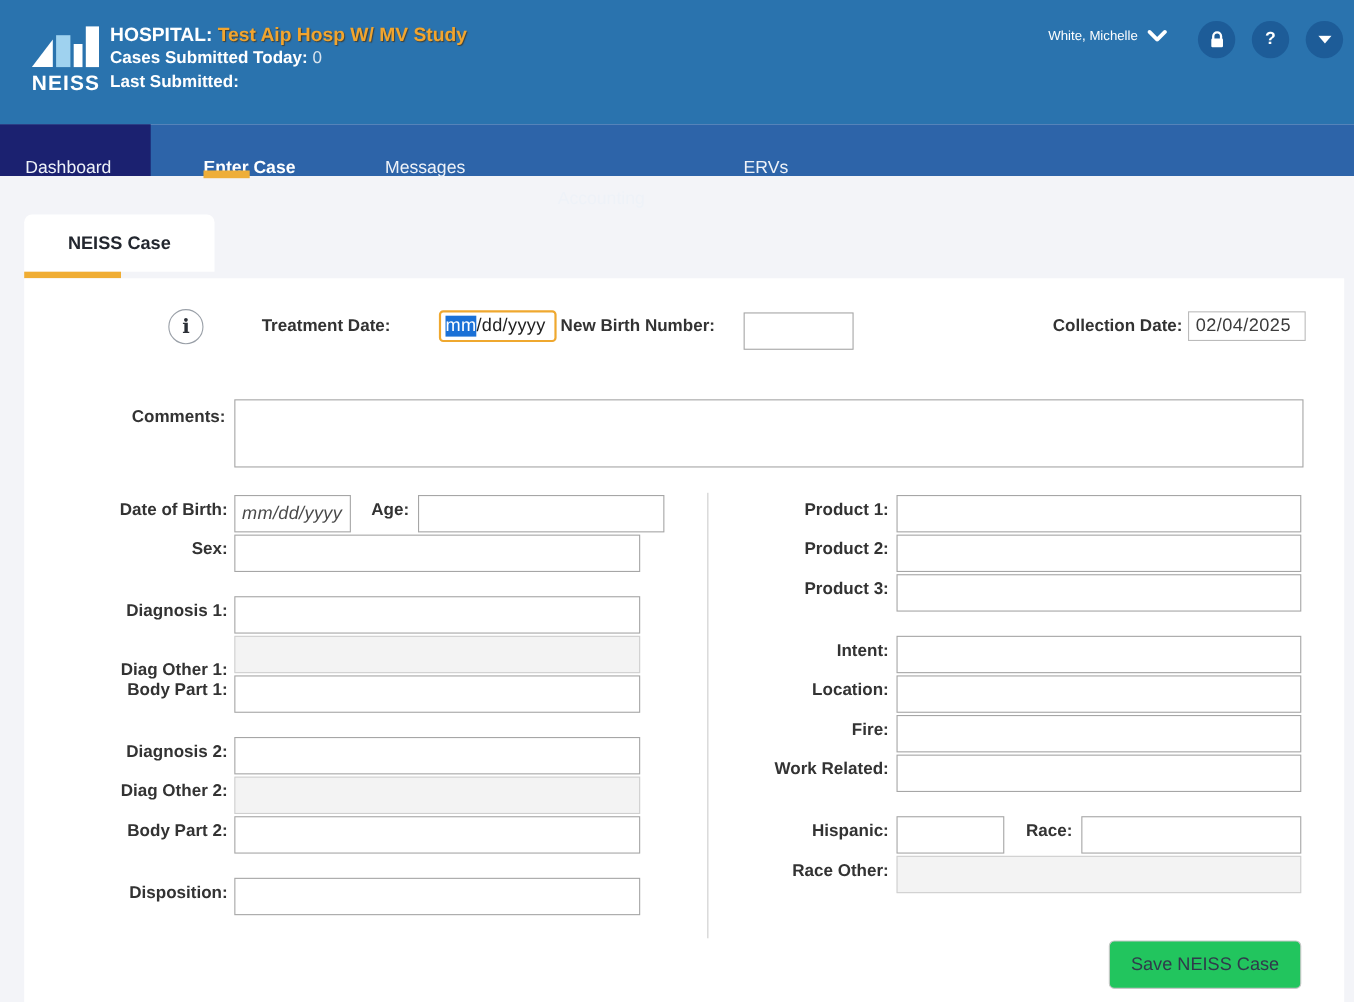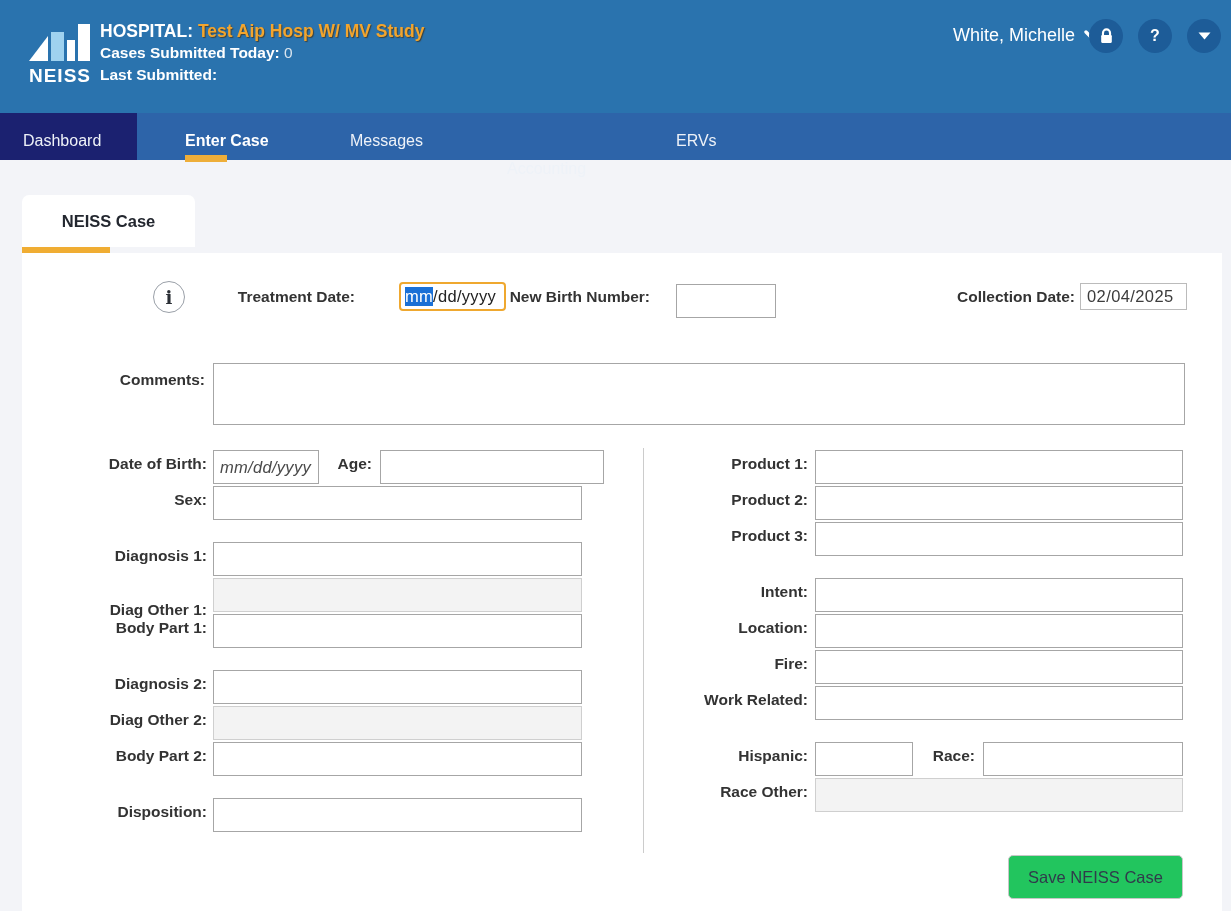--- a/index.html
+++ b/index.html
@@ -10,29 +10,29 @@
   
   .top-header { position:absolute; left:0; top:0; width:1231px; height:113px; background:#2a73ae; }
   .logo { position:absolute; left:27px; top:21px; width:64px; text-align:center; }
   .logo-text { color:#fff; font-weight:bold; font-size:19px; letter-spacing:1px; line-height:18px;text-align:right; }
   .hosp-info { position:absolute; left:100px; top:21px; color:#fff; }
   .hl1 { font-size:17.5px; font-weight:bold; line-height:21px; }
   .hl1 .hosp-name { color:#f2a52e; text-shadow:1px 1px 1px rgba(70,40,0,.65); }
   .hl { font-size:15.5px; line-height:21.5px; font-weight:bold; }
   .hl .soft { font-weight:normal; color:#d9e4ee; }
   .user { position:absolute; left:953px; top:25px; display:flex; align-items:center; gap:9px;
-    color:#fff; font-size:18px; cursor:pointer; }
+    color:#fff; font-size:12px; cursor:pointer; }
   .circle-btn { position:absolute; top:19px; width:34px; height:34px; border-radius:50%;
     background:#1d5c98; display:flex; align-items:center; justify-content:center; cursor:pointer; }
   .qmark { color:#fff; font-size:16px; font-weight:bold; }
 
   
   .nav { position:absolute; left:0; top:113px; width:1231px; height:47px; background:#2d64a9; }
   .nav-dash-bg { position:absolute; left:0; top:0; width:137px; height:47px; background:#1b2170; }
-  .nav-item { position:absolute; top:4px; height:47px; line-height:47px; color:#eef2f8;
+  .nav-item { position:absolute; top:16px; height:47px; line-height:47px; color:#eef2f8;
     font-size:16px; cursor:pointer; }
   .nav-item.active { font-weight:bold; color:#fff; }
   .nav-indicator { position:absolute; left:185px; top:42px; width:42px; height:7px; background:#eeae39; }
 
   
   .case-tab { position:absolute; left:22px; top:195px; width:173px; height:52px; background:#fff;
     border-radius:7px 7px 0 0; text-align:center; line-height:52px; font-size:16.5px;
     font-weight:bold; color:#23272f; cursor:pointer; }
   .tab-indicator { position:absolute; left:22px; top:247px; width:88px; height:6px; background:#f0ad33; }
 

